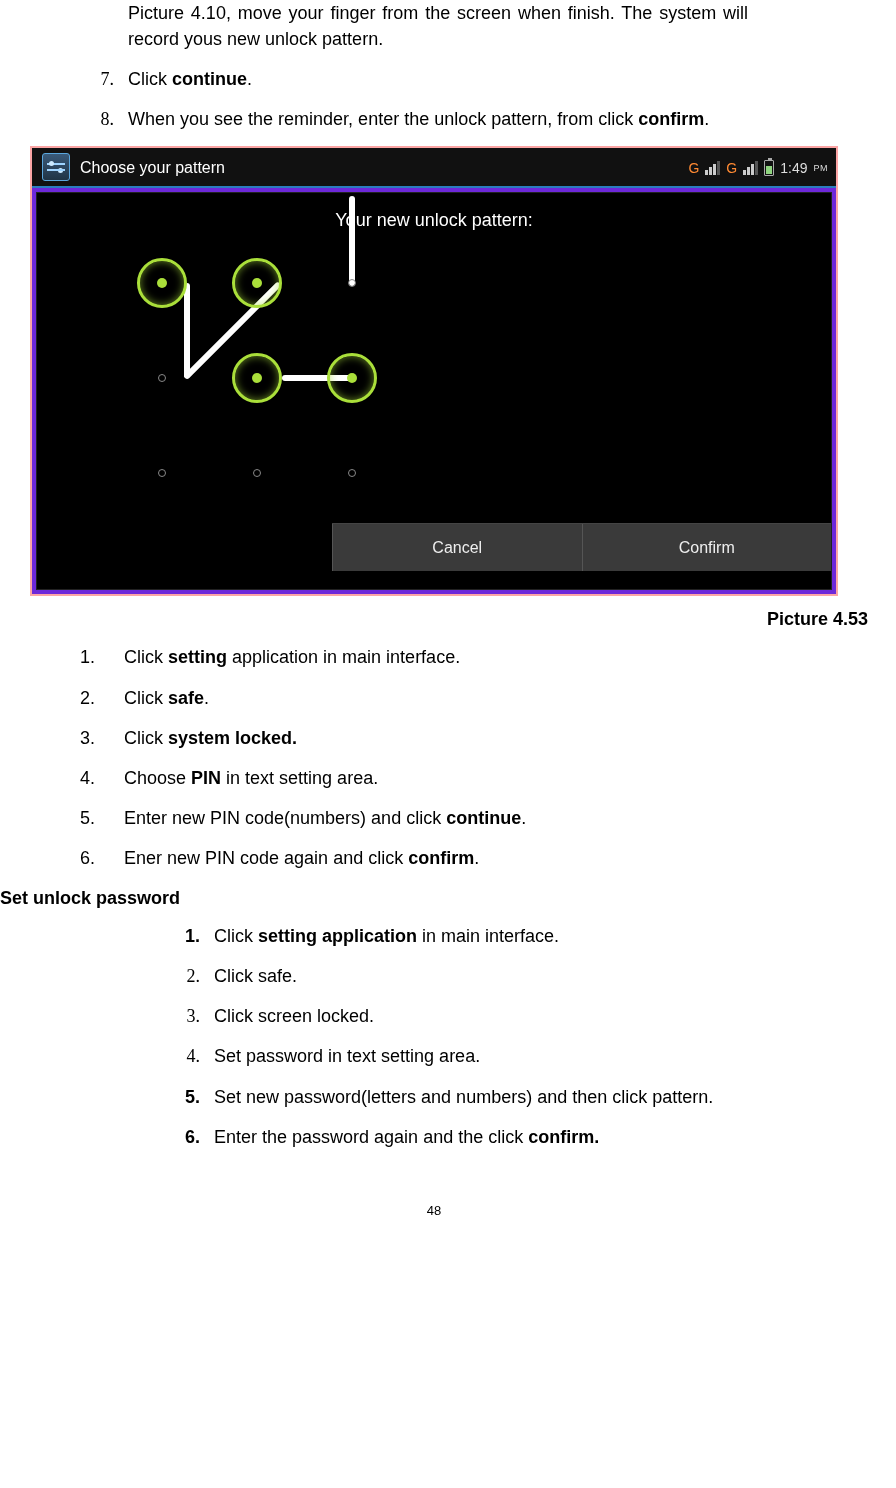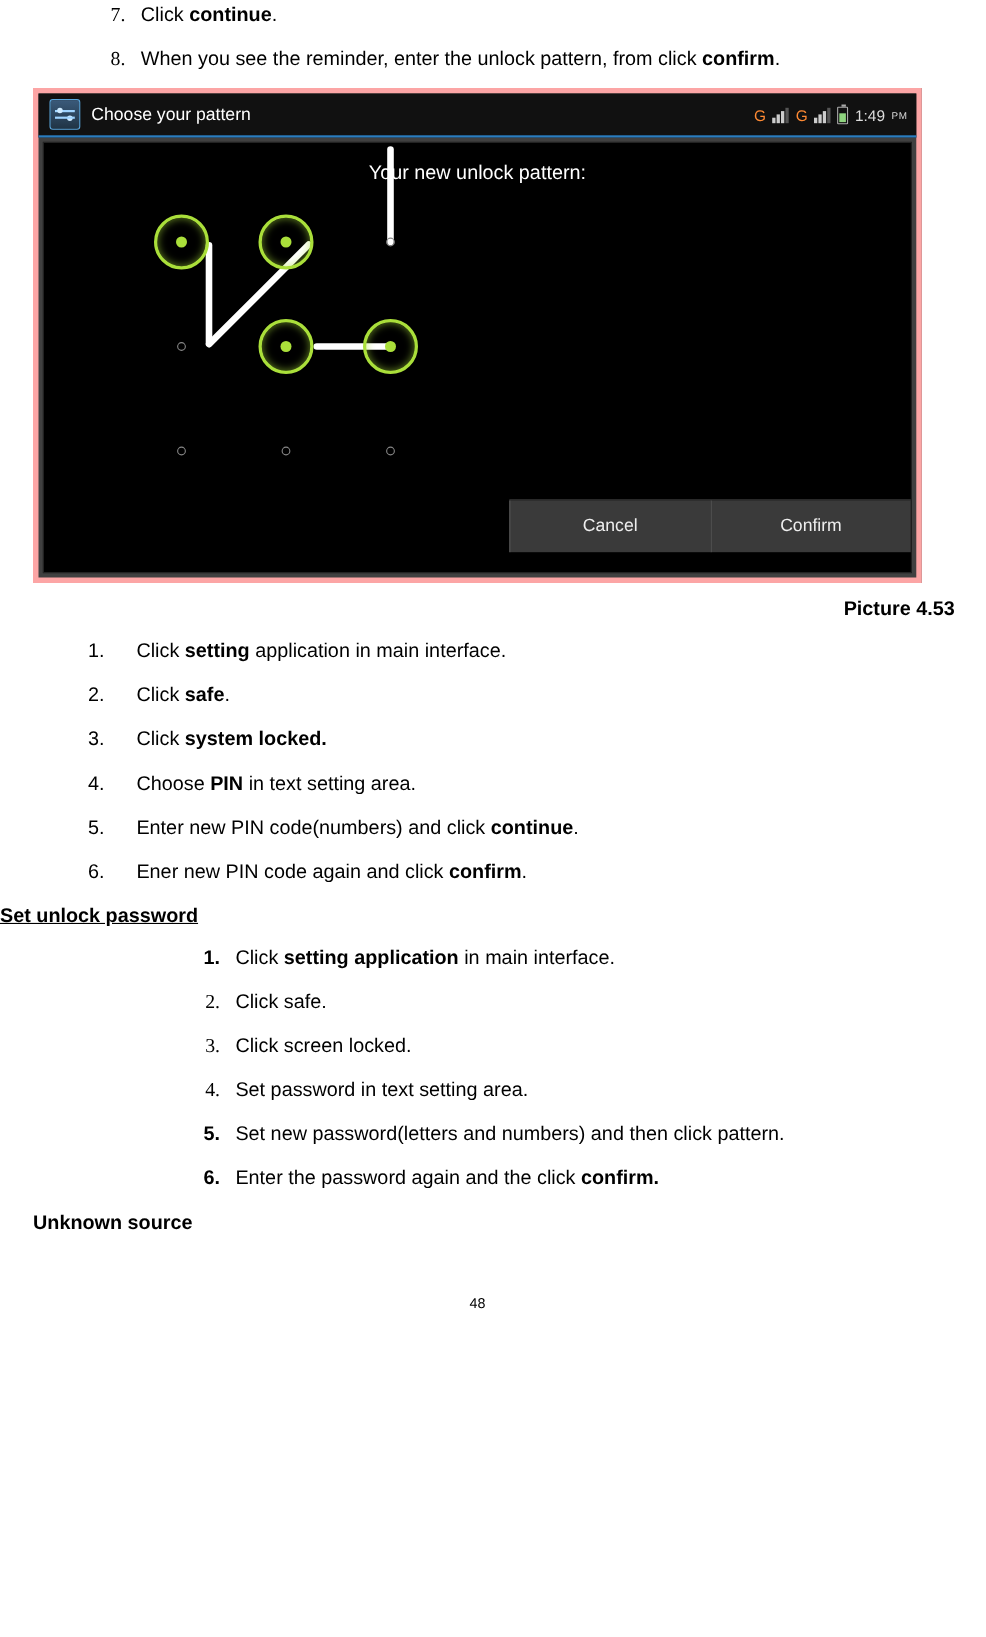--- a/index.html
+++ b/index.html
@@ -13,21 +13,21 @@
     line-height: 1.45;
     padding: 0 0 40px 0;
   }
   .content { padding: 0 28px 0 0; }
   .para-7-8-block { margin-left: 90px; margin-right: 120px; }
   .para-7-8-item { display: flex; margin-bottom: 14px; }
   .para-7-8-num { font-family: Georgia, 'Times New Roman', serif; width: 38px; text-align: right; padding-right: 14px; flex-shrink: 0; }
   .para-7-8-body { flex: 1; text-align: justify; }
   .para-cont { margin-left: 128px; margin-right: 120px; margin-bottom: 14px; text-align: justify; }
 
-  .figure-wrap { margin: 6px 30px 8px 30px; border: 5px solid #fca5a5; background: #404040; position: relative; height: 450px; }
+  .figure-wrap { margin: 6px 30px 8px 30px; border: 2px solid #fca5a5; background: #6d28d9; position: relative; height: 450px; }
   .fig-titlebar { height: 40px; display: flex; align-items: center; padding: 0 10px; color: #fff; background: #111; border-bottom: 2px solid #2a7dbf; }
   .fig-icon {
     width: 28px; height: 28px; border: 1px solid #5aa7de; border-radius: 3px;
     display: flex; align-items: center; justify-content: center; margin-right: 10px;
     background: linear-gradient(#3a5a7a,#203445);
   }
   .fig-slider { width: 18px; height: 14px; position: relative; }
   .fig-slider::before, .fig-slider::after {
     content: ""; position: absolute; left: 0; right: 0; height: 2px; background: #9fd4ff;
   }
@@ -78,31 +78,31 @@
   .d0{top:0;left:0}.d1{top:0;left:95px}.d2{top:0;left:190px}
   .d3{top:95px;left:0}.d4{top:95px;left:95px}.d5{top:95px;left:190px}
   .d6{top:190px;left:0}.d7{top:190px;left:95px}.d8{top:190px;left:190px}
   .pline { position:absolute; background:#fff; height:6px; border-radius:3px; }
   .l1 { top: 22px; left: 50px; width: 95px; transform-origin: left center; transform: rotate(90deg); }
   .l2 { top: 117px; left: 48px; width:134px; transform-origin:left center; transform: rotate(-45deg); }
   .l3 { top: 117px; left: 145px; width: 70px; }
   .l4 { top: 25px; left: 215px; width: 90px; transform-origin:left center; transform: rotate(-90deg); }
 
   .fig-buttons {
-    position: absolute; bottom: 18px; right: 0; width: 365px; height: 48px; display: flex;
+    position: absolute; bottom: 18px; right: 0; width: 499px; height: 48px; display: flex;
     border-top: 1px solid #444;
   }
   .fig-btn {
     flex: 1; display: flex; align-items: center; justify-content: center; color: #eee;
     background: #3a3a3a; border-left: 1px solid #555; font-size: 16px;
   }
 
   .caption { text-align: right; font-weight: bold; margin: 10px 0 12px; }
   .sec-head { font-weight: bold; margin: 6px 0 10px 30px; }
-  .sec-head-2 { font-weight: bold; margin: 10px 0 12px 0; text-decoration: underline; }
+  .sec-head-2 { font-weight: bold; margin: 10px 0 12px 0; }
   .sec-head-3 { font-weight: bold; margin: 10px 0 6px 30px; }
 
   .ol-pin { margin-left: 80px; margin-right: 120px; }
   .ol-pin .row { display:flex; margin-bottom: 14px; }
   .ol-pin .num { width: 44px; text-align: left; flex-shrink: 0; }
   .ol-pin .body { flex: 1; }
 
   .ol-pwd { margin-left: 176px; margin-right: 120px; }
   .ol-pwd .row { display:flex; margin-bottom: 14px; }
   .ol-pwd .num { width: 38px; text-align: right; padding-right: 14px; flex-shrink: 0; font-family: Georgia,'Times New Roman',serif; }
@@ -110,20 +110,21 @@
   .ol-pwd .body { flex: 1; text-align: justify; }
 
   .page-num { text-align: center; font-size: 13px; margin-top: 52px; }
   b { font-weight: bold; }
 </style>
 </head>
 <body>
 
 <div class="content">
 
+  <div class="para-cont">Picture 4.10, move your finger from the screen when finish. The system will record yous new unlock pattern.</div>
 
   <div class="para-7-8-block">
     <div class="para-7-8-item">
       <div class="para-7-8-num">7.</div>
       <div class="para-7-8-body">
         <span>Click </span><b>continue</b><span>.</span>
       </div>
     </div>
     <div class="para-7-8-item">
       <div class="para-7-8-num">8.</div>
@@ -256,17 +257,16 @@
     <div class="row">
       <div class="num bold">5.</div>
       <div class="body">Set new password(letters and numbers) and then click pattern.</div>
     </div>
     <div class="row">
       <div class="num bold">6.</div>
       <div class="body"><span>Enter the password again and the click </span><b>confirm.</b><span></span></div>
     </div>
   </div>
 
-  <div class="sec-head-3">Unknown source</div>
 
   <div class="page-num">48</div>
 
 </div>
 
 </body></html>

